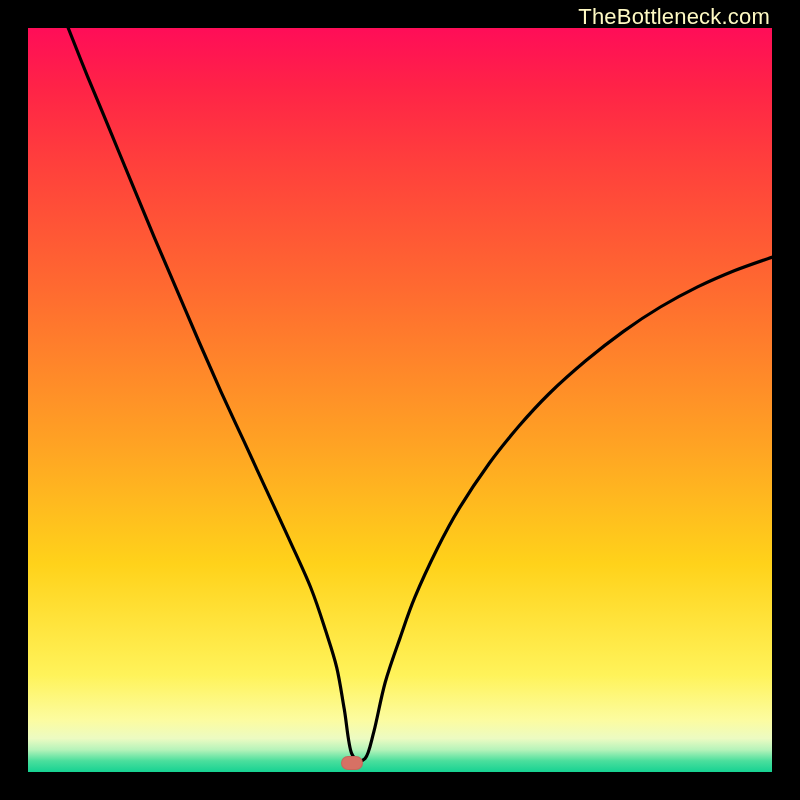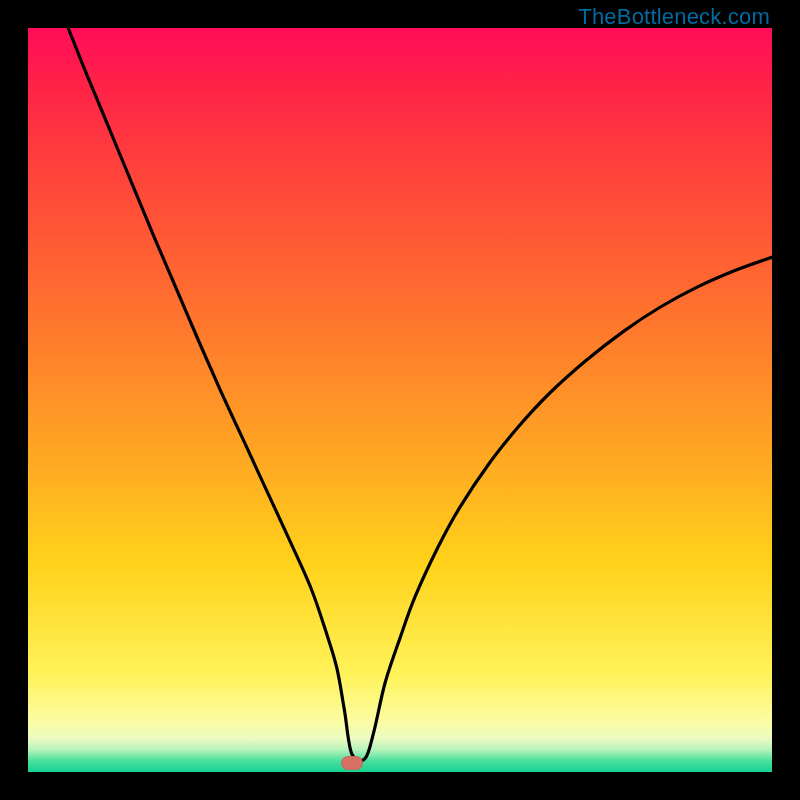--- a/index.html
+++ b/index.html
@@ -41,21 +41,21 @@
       #ecfbc2 95.5%,
       #b6f3ba 97%,
       #4bdf9d 98.5%,
       #16d292 100%
     );
   }
   .watermark {
     position: absolute;
     top: 4px;
     right: 30px;
-    color: #0369a1;
+    color: #fef9c3;
     font-size: 22px;
     font-weight: 500;
     letter-spacing: 0.2px;
     user-select: none;
   }
   svg.curve {
     position: absolute;
     inset: 0;
   }
   .marker {

